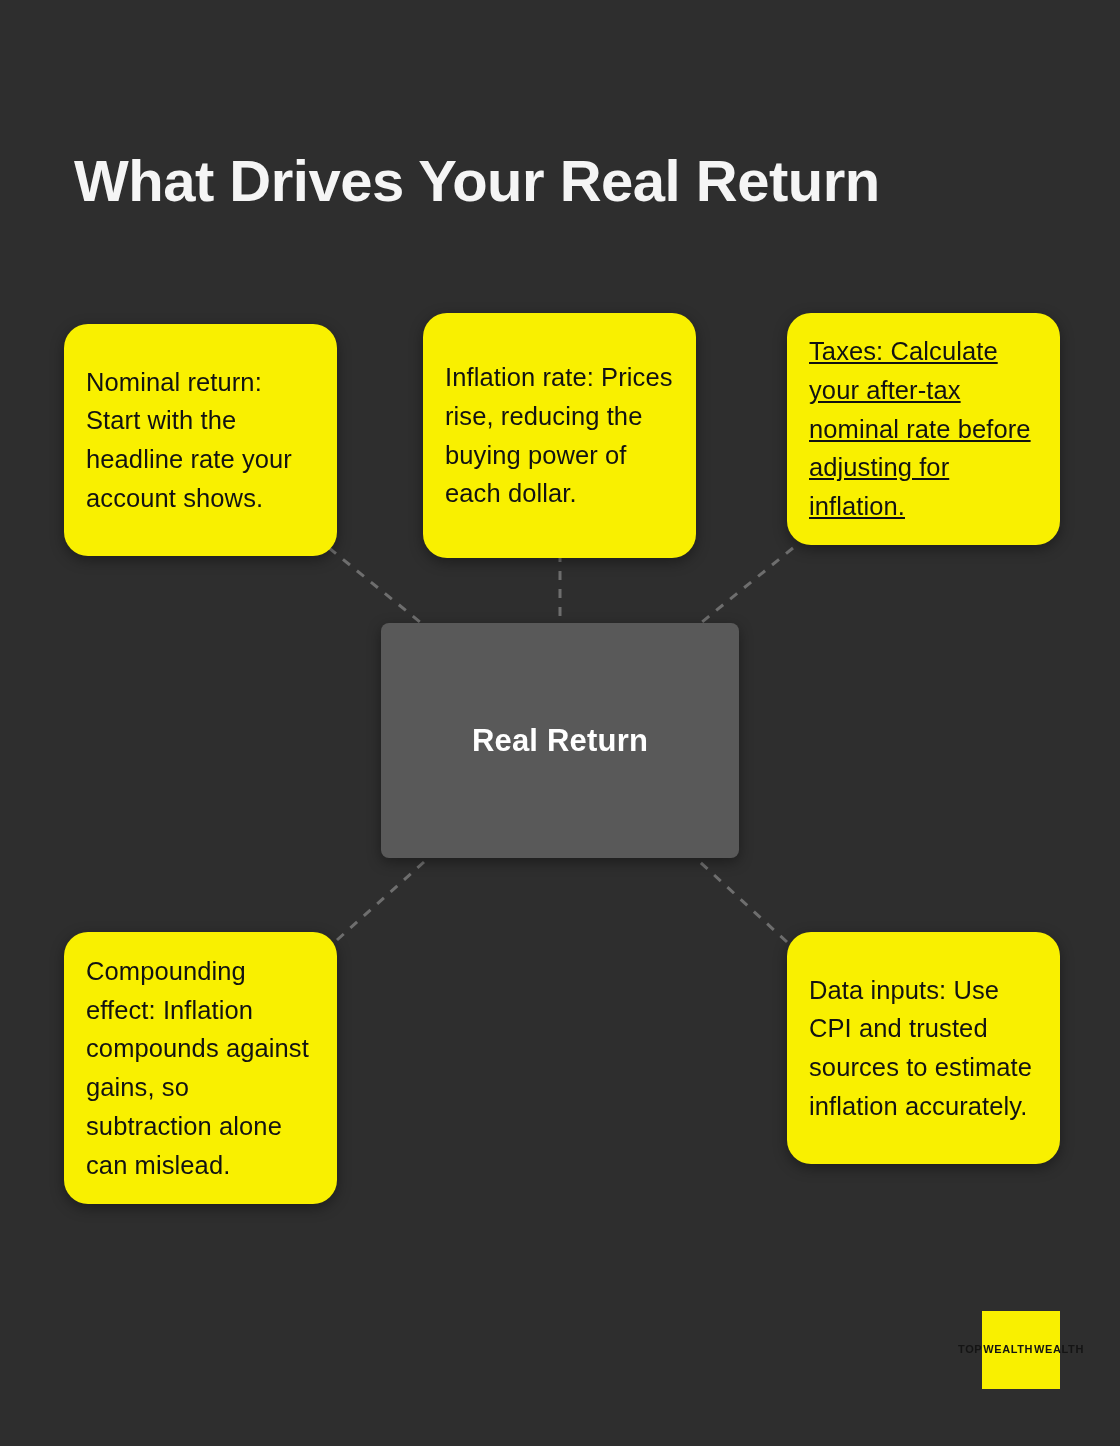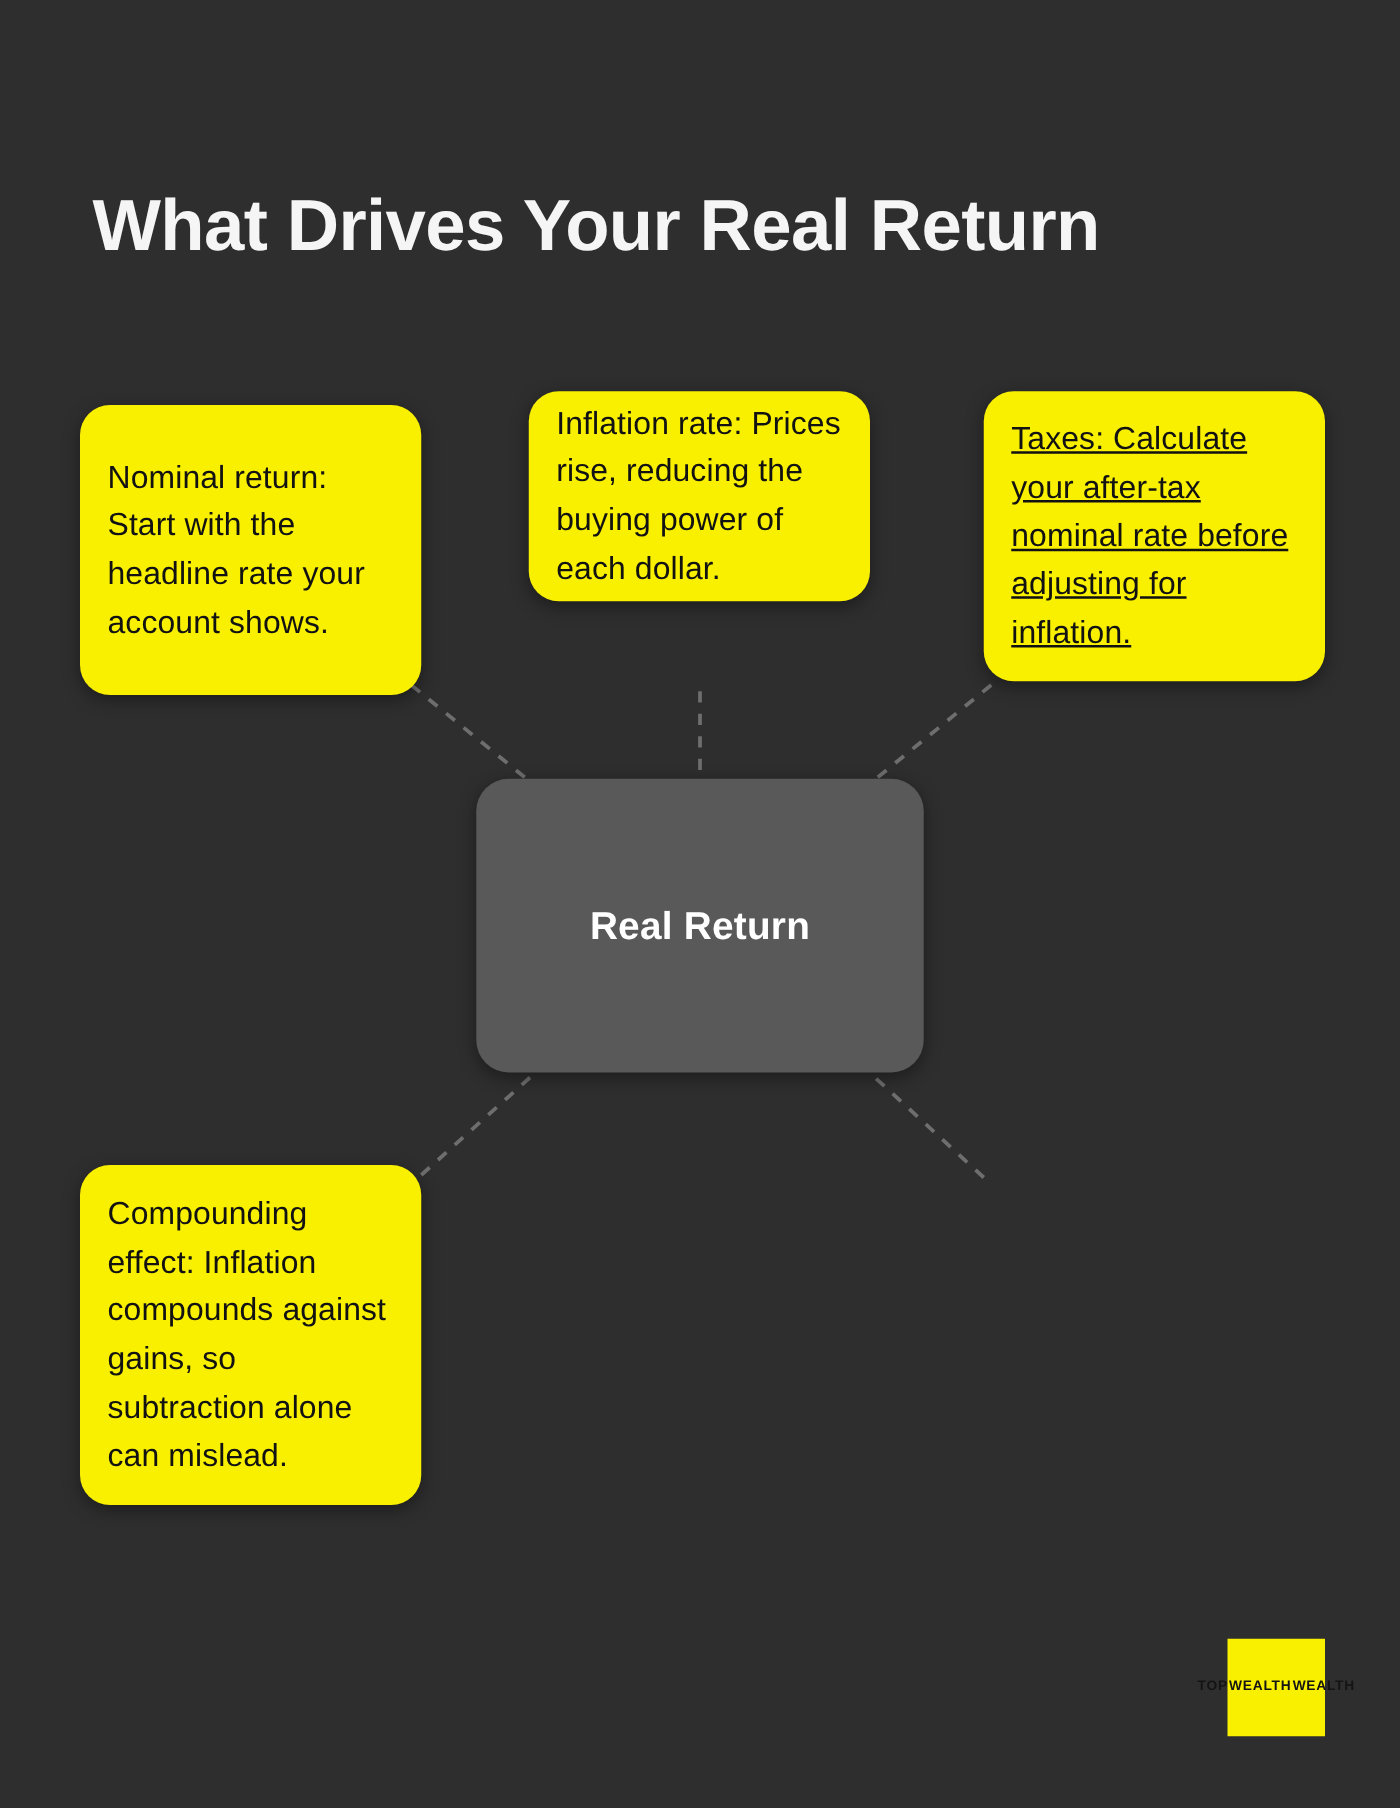--- a/index.html
+++ b/index.html
@@ -68,33 +68,33 @@
     line-height: 1.52;
     font-weight: 400;
     color: #121212;
     letter-spacing: 0.1px;
   }
   .node-center {
     background: #595959;
     display: flex;
     align-items: center;
     justify-content: center;
-    border-radius: 26px;
+    border-radius: 8px;
   }
   .node-center .node-text {
     font-family: "Liberation Sans", sans-serif;
     font-size: 31px;
     font-weight: 700;
     color: #ffffff;
     letter-spacing: 0.2px;
   }
 
   
   #node-nominal      { left: 64px;  top: 324px;  width: 273px; height: 232px; }
-  #node-inflation    { left: 423px; top: 313px;  width: 273px; height: 168px; }
+  #node-inflation    { left: 423px; top: 313px;  width: 273px; height: 245px; }
   #node-taxes        { left: 787px; top: 313px;  width: 273px; height: 232px; text-decoration: underline; }
   #node-real-return  { left: 381px; top: 623px;  width: 358px; height: 235px; }
   #node-compounding  { left: 64px;  top: 932px;  width: 273px; height: 272px; }
   #node-data-inputs  { left: 787px; top: 932px;  width: 273px; height: 232px; }
 
   
   #logo {
     position: absolute;
     left: 982px;
     top: 1311px;
@@ -144,20 +144,23 @@
   </div>
 
   <div class="node node-center" id="node-real-return">
     <span class="node-text">Real Return</span>
   </div>
 
   <div class="node node-leaf" id="node-compounding">
     <span class="node-text">Compounding effect: Inflation compounds against gains, so subtraction alone can mislead.</span>
   </div>
 
+  <div class="node node-leaf" id="node-data-inputs">
+    <span class="node-text">Data inputs: Use CPI and trusted sources to estimate inflation accurately.</span>
+  </div>
 
   <div id="logo">
     <span class="logo-line">TOP</span>
     <span class="logo-line">WEALTH</span>
     <span class="logo-line">WEALTH</span>
   </div>
 
 </div>
 
 </body></html>

